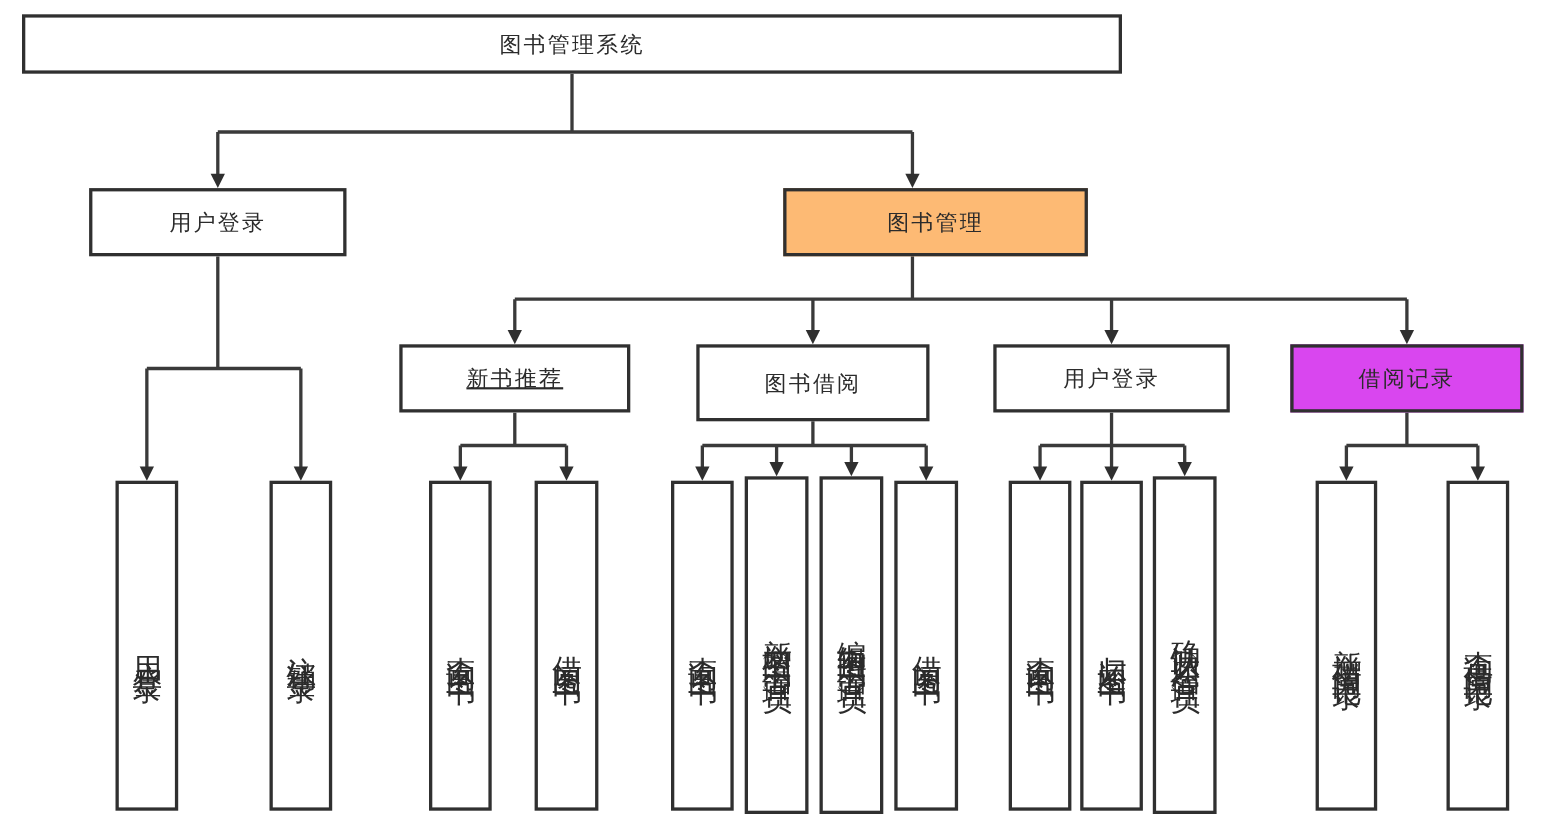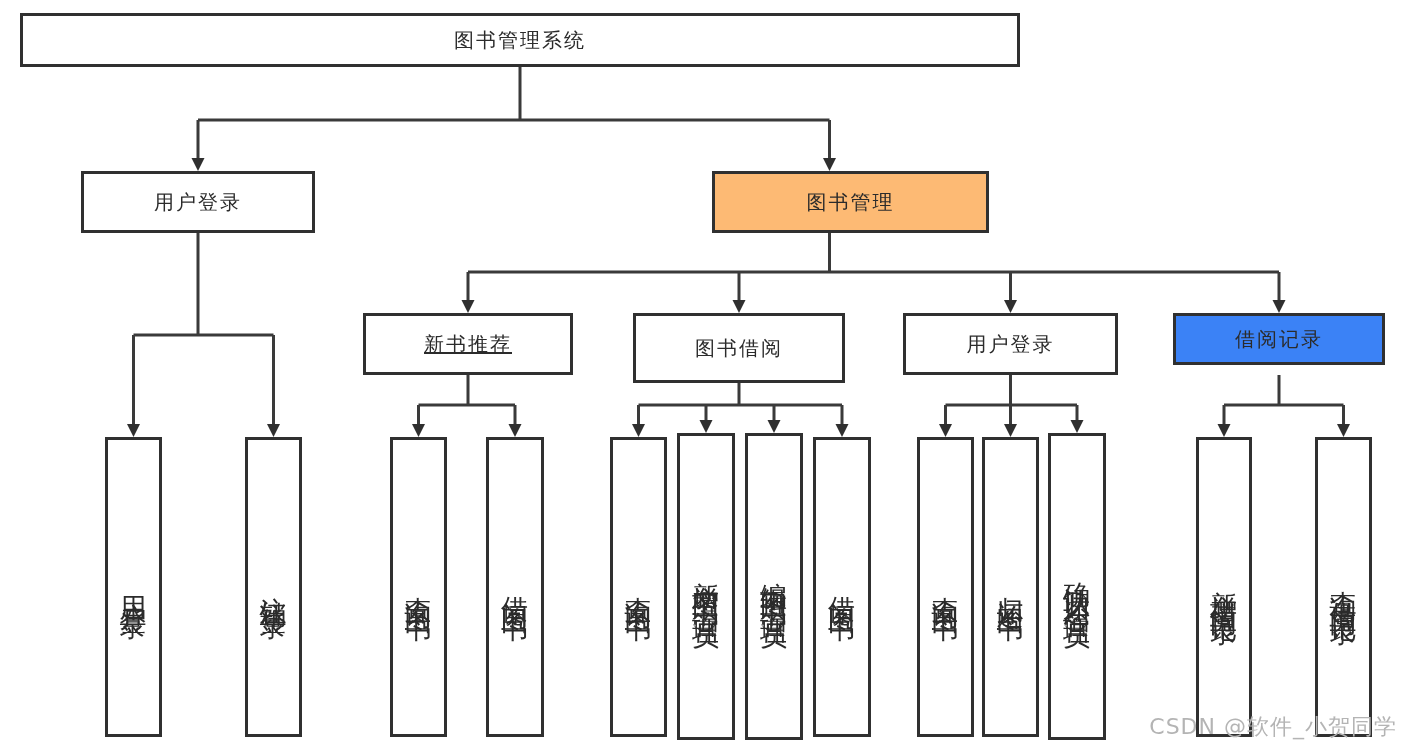--- a/index.html
+++ b/index.html
@@ -80,29 +80,28 @@
       <polygon points="1217.5,424 1230.5,424 1224,437" fill="#2f2f2f"></polygon>
       <polygon points="1337,424 1350,424 1343.5,437" fill="#2f2f2f"></polygon>
     </svg>
   <div id="nodes-layer">
       <div class="node" style="left: 20px; top: 13px; width: 1000px; height: 54px; border-color: rgb(48, 48, 48); background: rgb(255, 255, 255); color: rgb(43, 43, 43);">图书管理系统</div>
       <div class="node" style="left: 81px; top: 171px; width: 234px; height: 62px; border-color: rgb(48, 48, 48); background: rgb(255, 255, 255); color: rgb(43, 43, 43);">用户登录</div>
       <div class="node" style="left: 712px; top: 171px; width: 277px; height: 62px; border-color: rgb(48, 48, 48); background: #fdba74; color: rgb(43, 43, 43);">图书管理</div>
       <div class="node" style="left: 363px; top: 313px; width: 210px; height: 62px; border-color: rgb(48, 48, 48); background: rgb(255, 255, 255); color: rgb(43, 43, 43); text-decoration: underline;">新书推荐</div>
       <div class="node" style="left: 633px; top: 313px; width: 212px; height: 70px; border-color: rgb(48, 48, 48); background: rgb(255, 255, 255); color: rgb(43, 43, 43);">图书借阅</div>
       <div class="node" style="left: 903px; top: 313px; width: 215px; height: 62px; border-color: rgb(48, 48, 48); background: rgb(255, 255, 255); color: rgb(43, 43, 43);">用户登录</div>
-      <div class="node" style="left: 1173px; top: 313px; width: 212px; height: 52px; border-color: rgb(48, 48, 48); background: #3b82f6; color: rgb(43, 43, 43);">借阅记录</div>
+      <div class="node" style="left: 1173px; top: 313px; width: 212px; height: 62px; border-color: rgb(48, 48, 48); background: #d946ef; color: rgb(43, 43, 43);">借阅记录</div>
       <div class="node vertical" style="left: 105px; top: 437px; width: 57px; height: 300px; border-color: rgb(48, 48, 48); background: rgb(255, 255, 255); color: rgb(43, 43, 43);">用户登录</div>
       <div class="node vertical" style="left: 245px; top: 437px; width: 57px; height: 300px; border-color: rgb(48, 48, 48); background: rgb(255, 255, 255); color: rgb(43, 43, 43);">注销登录</div>
       <div class="node vertical" style="left: 390px; top: 437px; width: 57px; height: 300px; border-color: rgb(48, 48, 48); background: rgb(255, 255, 255); color: rgb(43, 43, 43);">查询图书</div>
       <div class="node vertical" style="left: 486px; top: 437px; width: 58px; height: 300px; border-color: rgb(48, 48, 48); background: rgb(255, 255, 255); color: rgb(43, 43, 43);">借阅图书</div>
       <div class="node vertical" style="left: 610px; top: 437px; width: 57px; height: 300px; border-color: rgb(48, 48, 48); background: rgb(255, 255, 255); color: rgb(43, 43, 43);">查询图书</div>
       <div class="node vertical" style="left: 677px; top: 433px; width: 58px; height: 307px; border-color: rgb(48, 48, 48); background: rgb(255, 255, 255); color: rgb(43, 43, 43);">新增图书（管理员）</div>
       <div class="node vertical" style="left: 745px; top: 433px; width: 58px; height: 307px; border-color: rgb(48, 48, 48); background: rgb(255, 255, 255); color: rgb(43, 43, 43);">编辑图书（管理员）</div>
       <div class="node vertical" style="left: 813px; top: 437px; width: 58px; height: 300px; border-color: rgb(48, 48, 48); background: rgb(255, 255, 255); color: rgb(43, 43, 43);">借阅图书</div>
       <div class="node vertical" style="left: 917px; top: 437px; width: 57px; height: 300px; border-color: rgb(48, 48, 48); background: rgb(255, 255, 255); color: rgb(43, 43, 43);">查询图书</div>
       <div class="node vertical" style="left: 982px; top: 437px; width: 57px; height: 300px; border-color: rgb(48, 48, 48); background: rgb(255, 255, 255); color: rgb(43, 43, 43);">归还图书</div>
       <div class="node vertical" style="left: 1048px; top: 433px; width: 58px; height: 307px; border-color: rgb(48, 48, 48); background: rgb(255, 255, 255); color: rgb(43, 43, 43);">确认归还（管理员）</div>
       <div class="node vertical" style="left: 1196px; top: 437px; width: 56px; height: 300px; border-color: rgb(48, 48, 48); background: rgb(255, 255, 255); color: rgb(43, 43, 43);">新增借阅记录</div>
       <div class="node vertical" style="left: 1315px; top: 437px; width: 57px; height: 300px; border-color: rgb(48, 48, 48); background: rgb(255, 255, 255); color: rgb(43, 43, 43);">查询借阅记录</div>
     </div>
-  <div class="watermark">CSDN @软件_小贺同学</div>
 </div>
 
 </body></html>

